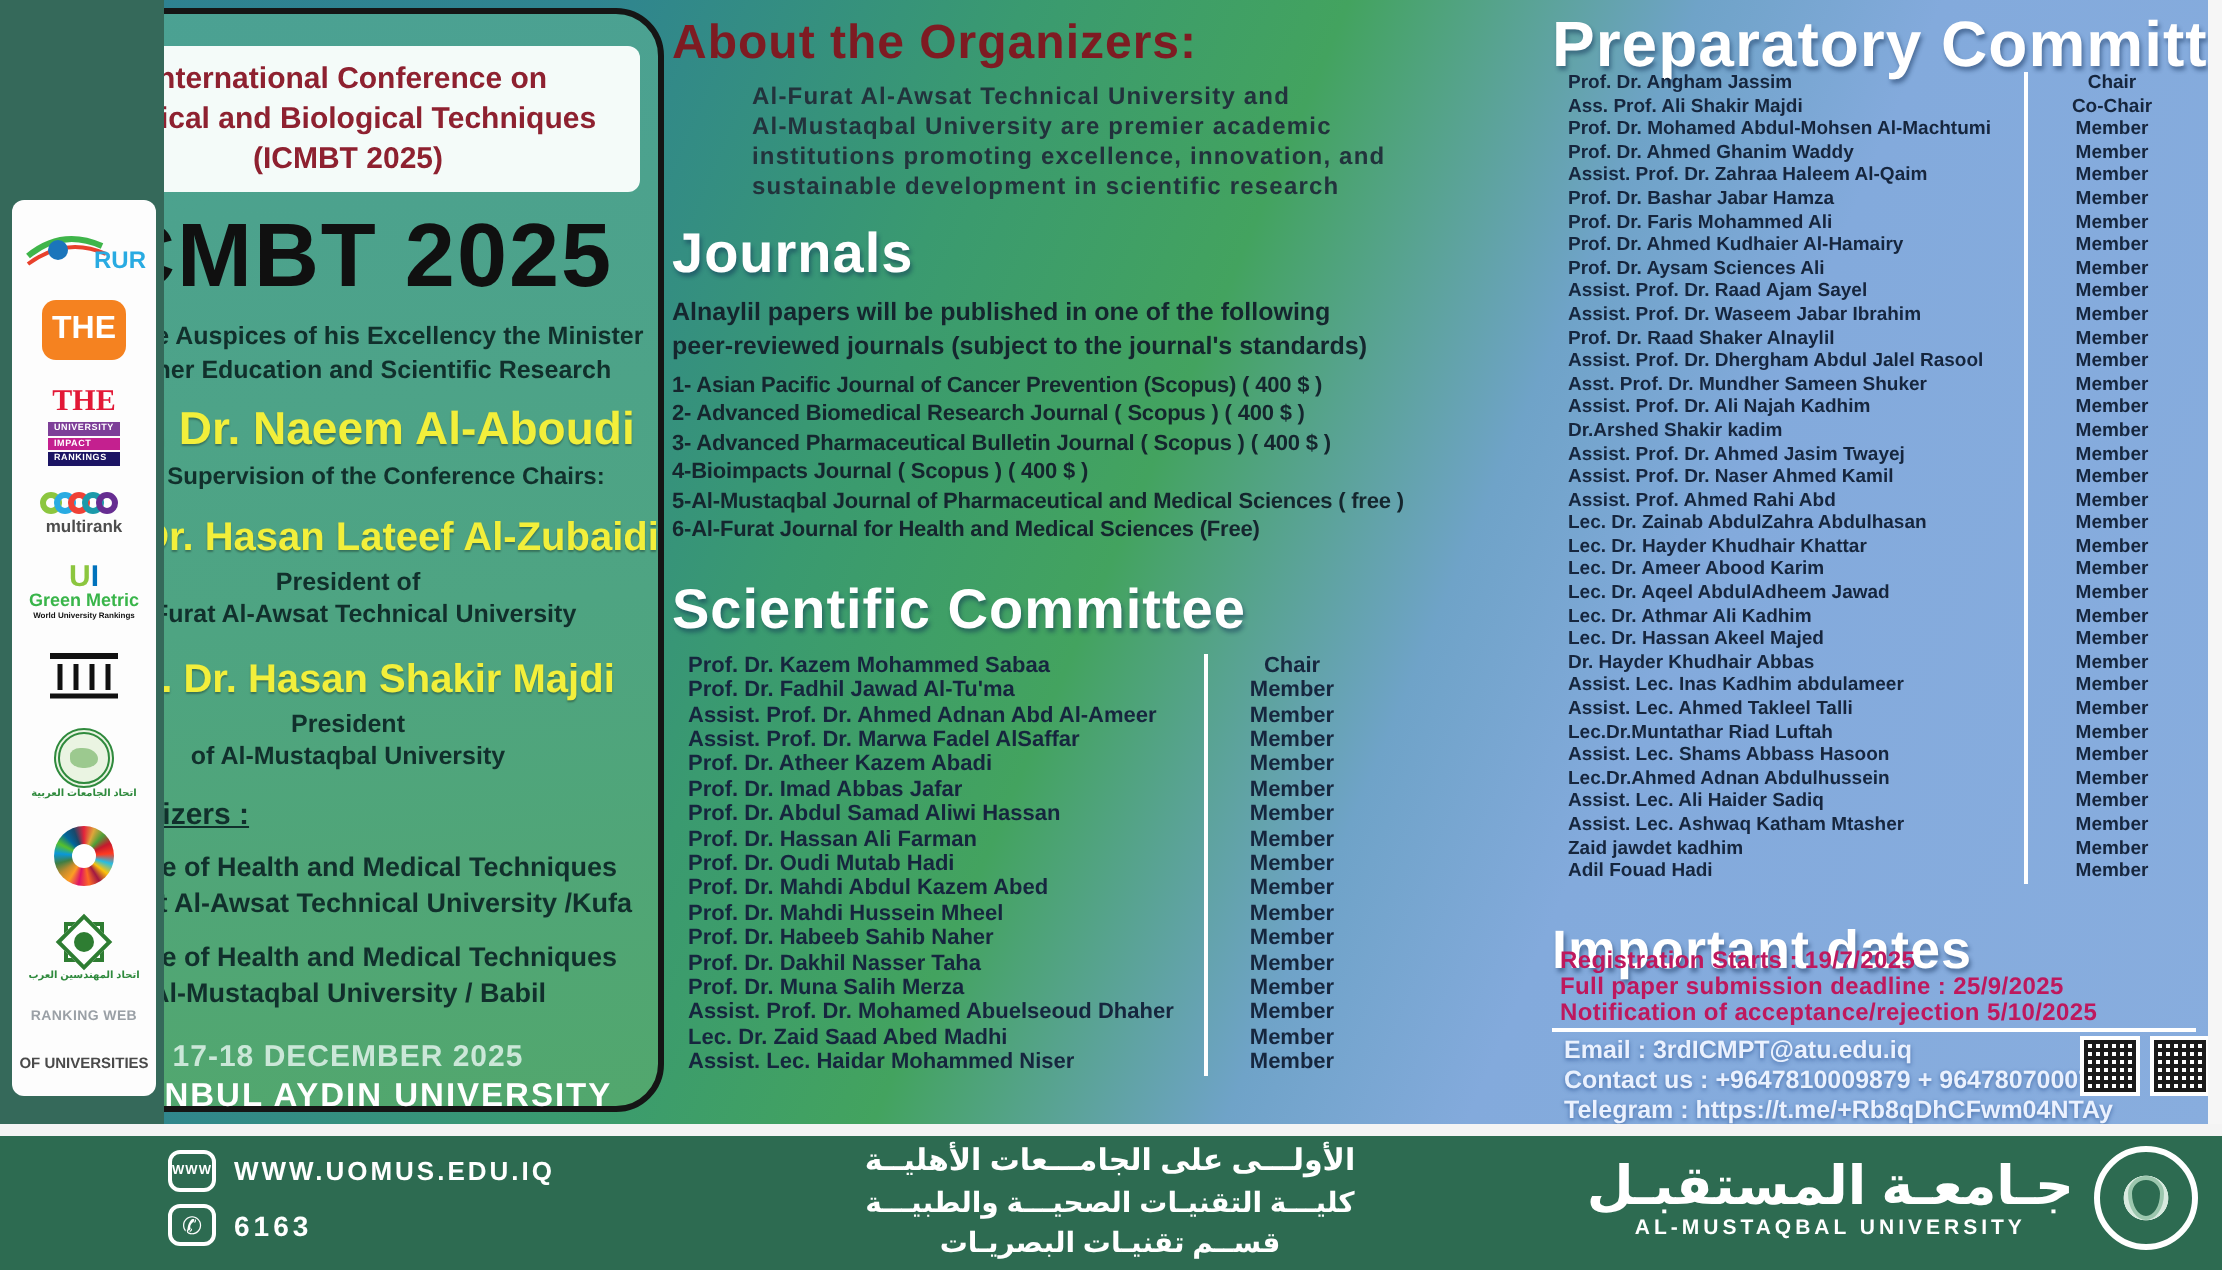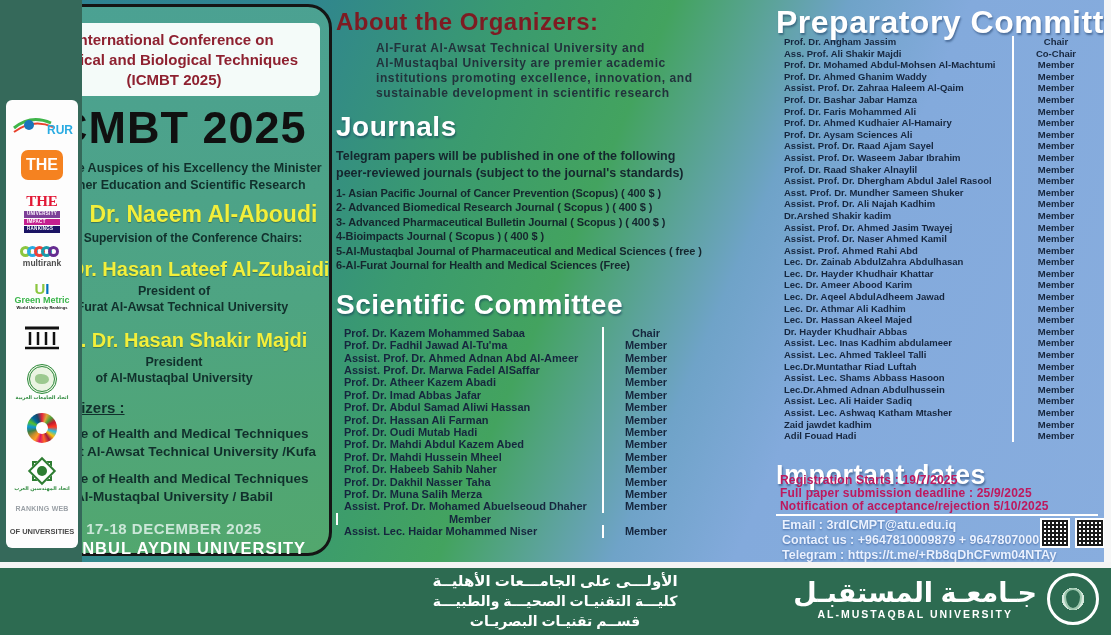--- a/index.html
+++ b/index.html
@@ -239,21 +239,21 @@
     <div class="about-h sr">About the Organizers:</div>
     <div class="about-b">
       <div class="sr">Al-Furat Al-Awsat Technical University and</div>
       <div class="sr">Al-Mustaqbal University are premier academic</div>
       <div class="sr">institutions promoting excellence, innovation, and</div>
       <div class="sr">sustainable development in scientific research</div>
     </div>
 
     <div class="sec-h journals-h sr">Journals</div>
     <div class="j-intro">
-      <div class="sr">Telegram papers will be published in one of the following</div>
+      <div class="sr">Alnaylil papers will be published in one of the following</div>
       <div class="sr">peer-reviewed journals (subject to the journal's standards)</div>
     </div>
     <div class="j-items">
 
         <div>1- Asian Pacific Journal of Cancer Prevention (Scopus) ( 400 $ )</div>
 
         <div>2- Advanced Biomedical Research Journal ( Scopus )  ( 400 $ )</div>
 
         <div>3- Advanced Pharmaceutical Bulletin Journal ( Scopus )  ( 400 $ )</div>
 
@@ -336,20 +336,21 @@
           <span class="c-name">Prof. Dr.  Muna Salih Merza</span>
           <span class="c-role">Member</span>
         </div>
 
         <div class="c-row">
           <span class="c-name">Assist. Prof. Dr. Mohamed Abuelseoud Dhaher</span>
           <span class="c-role">Member</span>
         </div>
 
         <div class="c-row">
+          <span class="c-name">Lec. Dr. Zaid Saad Abed Madhi</span>
           <span class="c-role">Member</span>
         </div>
 
         <div class="c-row">
           <span class="c-name">Assist. Lec. Haidar Mohammed Niser</span>
           <span class="c-role">Member</span>
         </div>
       </div>
   </section>
 
@@ -552,20 +553,30 @@
       <span class="qr">
           <i></i>
         </span>
       <span class="qr">
           <i></i>
         </span>
     </div>
   </section>
 
   <footer class="footer">
+    <div class="f-left">
+      <div class="f-row">
+        <span class="f-icon globe">WWW</span>
+        <span class="f-site sr">WWW.UOMUS.EDU.IQ</span>
+      </div>
+      <div class="f-row">
+        <span class="f-icon">✆</span>
+        <span class="f-phone sr">6163</span>
+      </div>
+    </div>
     <div class="f-center">
       <div class="a1 sr">الأولـــى على الجامـــعات الأهليــة</div>
       <div class="a2 sr">كليـــة التقنيـات الصحيـــة والطبيـــة</div>
       <div class="a3 sr">قســم تقنيـات البصريـات</div>
     </div>
     <div class="f-right">
       <div class="uni-text">
         <div class="uni-ar sr">جـامعـة المستقبـل</div>
         <div class="uni-en sr">AL-MUSTAQBAL UNIVERSITY</div>
       </div>

